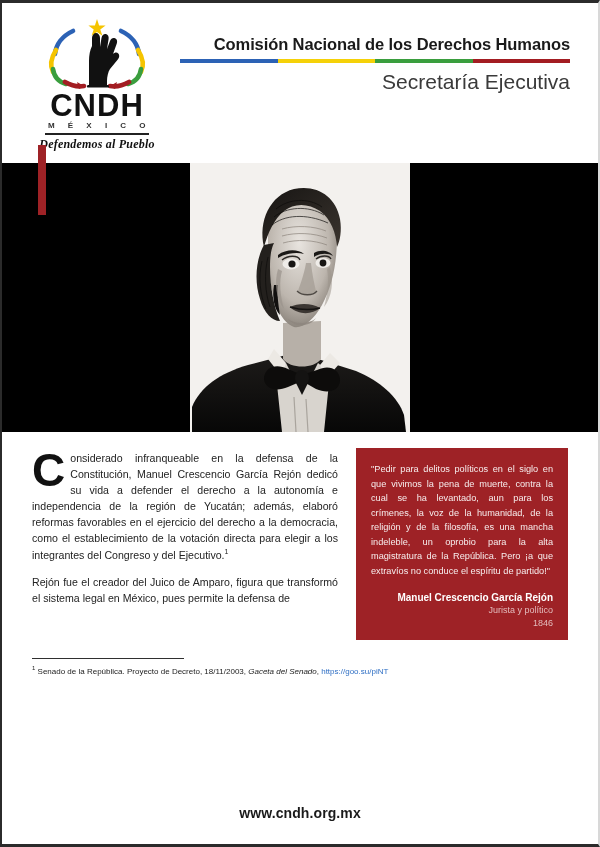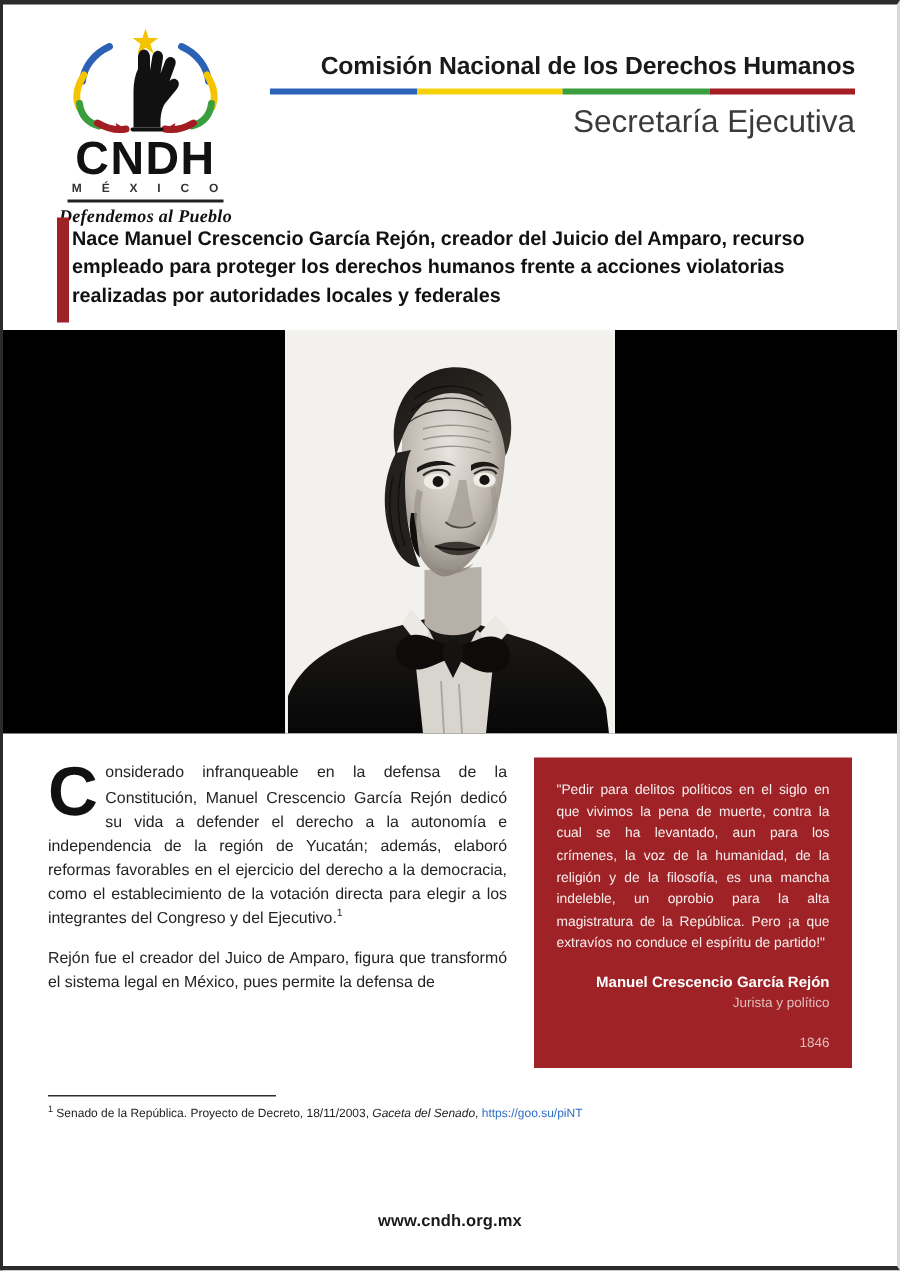--- a/index.html
+++ b/index.html
@@ -213,21 +213,21 @@
   .quote-role {
     text-align: right;
     font-size: 9px;
     color: #e3bcbd;
     margin-top: 2px;
   }
   .quote-year {
     text-align: right;
     font-size: 9px;
     color: #e3bcbd;
-    margin-top: 17px;
+    margin-top: 3px;
   }
 
   
   .footnote-wrap {
     padding: 0 30px;
     margin-top: 18px;
   }
   .footnote-rule {
     width: 152px;
     height: 1px;
@@ -245,21 +245,21 @@
 
   
   .footer {
     position: absolute;
     left: 0;
     right: 0;
     bottom: 22px;
     text-align: center;
   }
   .footer-url {
-    font-size: 11px;
+    font-size: 14px;
     font-weight: 700;
     color: #1a1a1a;
     letter-spacing: 0.1px;
     text-align: right;
   }
 </style>
 </head>
 <body>
 
 <div class="page">
@@ -314,21 +314,20 @@
         <span style="background:#f5d108"></span>
         <span style="background:#3a9e3e"></span>
         <span style="background:#a31d22"></span>
       </div>
       <div class="sub-org">Secretaría Ejecutiva</div>
     </div>
   </div>
 
   <div class="title-band">
     <div class="accent-bar"></div>
-    <h1 class="headline">Nace Manuel Crescencio García Rejón, creador del Juicio del Amparo, recurso empleado para proteger los derechos humanos frente a acciones violatorias realizadas por autoridades locales y federales</h1>
   </div>
 
   <div class="portrait-band">
     <div class="portrait-frame">
       <svg viewBox="0 0 220 269" preserveAspectRatio="xMidYMid slice" xmlns="http://www.w3.org/2000/svg" aria-hidden="true">
         <defs>
           <radialGradient id="faceShade" cx="45%" cy="38%" r="62%">
             <stop offset="0%" stop-color="#e8e4df"></stop>
             <stop offset="70%" stop-color="#bdb6ae"></stop>
             <stop offset="100%" stop-color="#8e877f"></stop>

